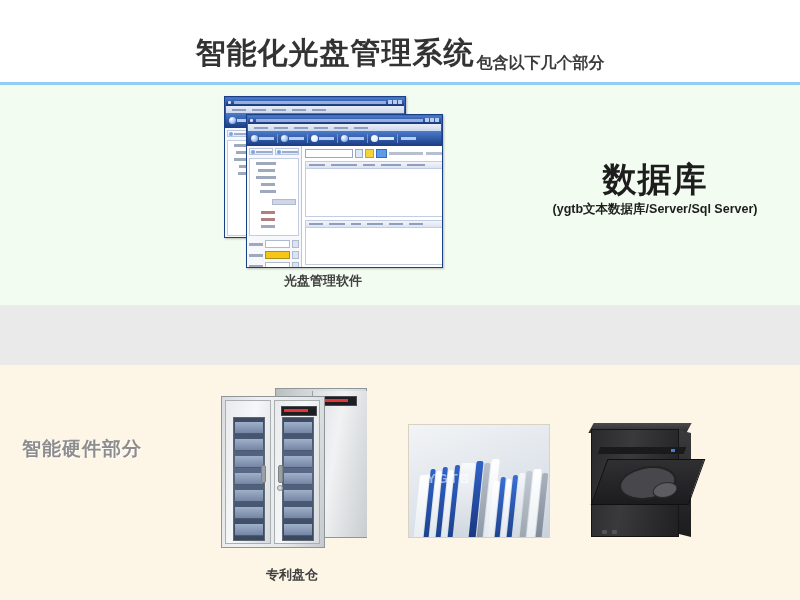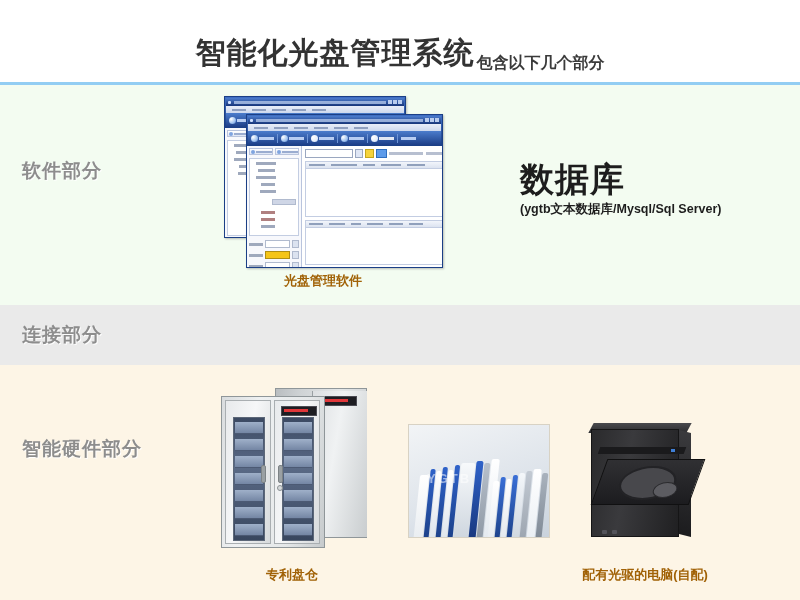--- a/index.html
+++ b/index.html
@@ -40,21 +40,21 @@
     font-size:19px;font-weight:bold;color:#8d8d8d;
     text-shadow:1px 1px 0 rgba(255,255,255,.9);
     letter-spacing:1px;white-space:nowrap;
   }
   .lbl-software{top:158px;}
   .lbl-connect{top:322px;}
   .lbl-hardware{top:436px;}
 
   
   .db-block{
-    position:absolute;left:520px;top:160px;width:270px;
+    position:absolute;left:520px;top:160px;width:270px;text-align:center;
   }
   .db-title{font-size:34px;font-weight:bold;color:#1d1d1d;line-height:38px;letter-spacing:1px;}
   .db-sub{font-size:12.5px;font-weight:bold;color:#1d1d1d;margin-top:3px;}
 
   
   .connect-text{
     position:absolute;left:0;top:320px;width:800px;text-align:center;
     font-size:21px;font-weight:bold;color:#3a3a3a;letter-spacing:.5px;
   }
 
@@ -229,42 +229,41 @@
   .pc-tray-hub{
     position:absolute;left:34px;top:14px;width:22px;height:14px;border-radius:50%;
     background:#5c5c61;border:1px solid #2a2a2d;
   }
   .pc-slot{position:absolute;left:24px;top:34px;width:86px;height:7px;background:#1a1a1c;transform:skewX(-20deg);}
   .pc-led{position:absolute;left:96px;top:36px;width:4px;height:3px;background:#3f7fd6;}
   .pc-btn{position:absolute;top:100px;width:5px;height:4px;background:#53535a;border-radius:1px;}
 
   
   .caption{
-    position:absolute;font-size:13px;font-weight:bold;color:#a16207;
+    position:absolute;font-size:13px;font-weight:bold;color:#404040;
     text-align:center;white-space:nowrap;
   }
   .cap-sw{left:238px;top:272px;width:170px;}
   .cap-cab{left:212px;top:566px;width:160px;}
   .cap-tray{left:400px;top:566px;width:156px;}
   .cap-pc{left:566px;top:566px;width:158px;}
 </style>
 </head>
 <body>
 
 <div id="page">
 
   <div class="header">
     <div>
       <span class="title-main">智能化光盘管理系统</span><span class="title-sub">包含以下几个部分</span>
     </div>
   </div>
   <div class="header-rule"></div>
 
   <div class="band band-software"></div>
-  <div class="band-label lbl-software">软件部分</div>
 
   <div class="sw-shot">
 
     <div class="win win-back">
       <div class="win-chrome">
         <div class="titlebar">
           <span class="tb-dot"></span>
           <span class="tb-txt"></span>
           <span class="tb-btns">
             <span class="tb-btn"></span>
@@ -461,25 +460,24 @@
           </div>
         </div>
       </div>
     </div>
   </div>
 
   <div class="caption cap-sw">光盘管理软件</div>
 
   <div class="db-block">
     <div class="db-title">数据库</div>
-    <div class="db-sub">(ygtb文本数据库/Mysql/Sql Server)</div>
+    <div class="db-sub">(ygtb文本数据库/Server/Sql Server)</div>
   </div>
 
   <div class="band band-connect"></div>
-  <div class="band-label lbl-connect">连接部分</div>
 
   <div class="band band-hardware"></div>
   <div class="band-label lbl-hardware">智能硬件部分</div>
 
   <div class="photo ph-cab">
     <div class="cab cab-blue">
       <div class="cab-blue-glass">
         <div class="cab-blue-shelf" style="top:6px;"></div>
         <div class="cab-blue-shelf" style="top:28px;"></div>
         <div class="cab-blue-shelf" style="top:50px;"></div>
@@ -563,15 +561,14 @@
       <div class="pc-btn" style="left:20px;"></div>
     </div>
     <div class="pc-slot"></div>
     <div class="pc-led"></div>
     <div class="pc-tray">
       <div class="pc-tray-hole">
         <div class="pc-tray-hub"></div>
       </div>
     </div>
   </div>
-  <div class="caption cap-pc">配有光驱的电脑(自配)</div>
 
 </div>
 
 </body></html>

